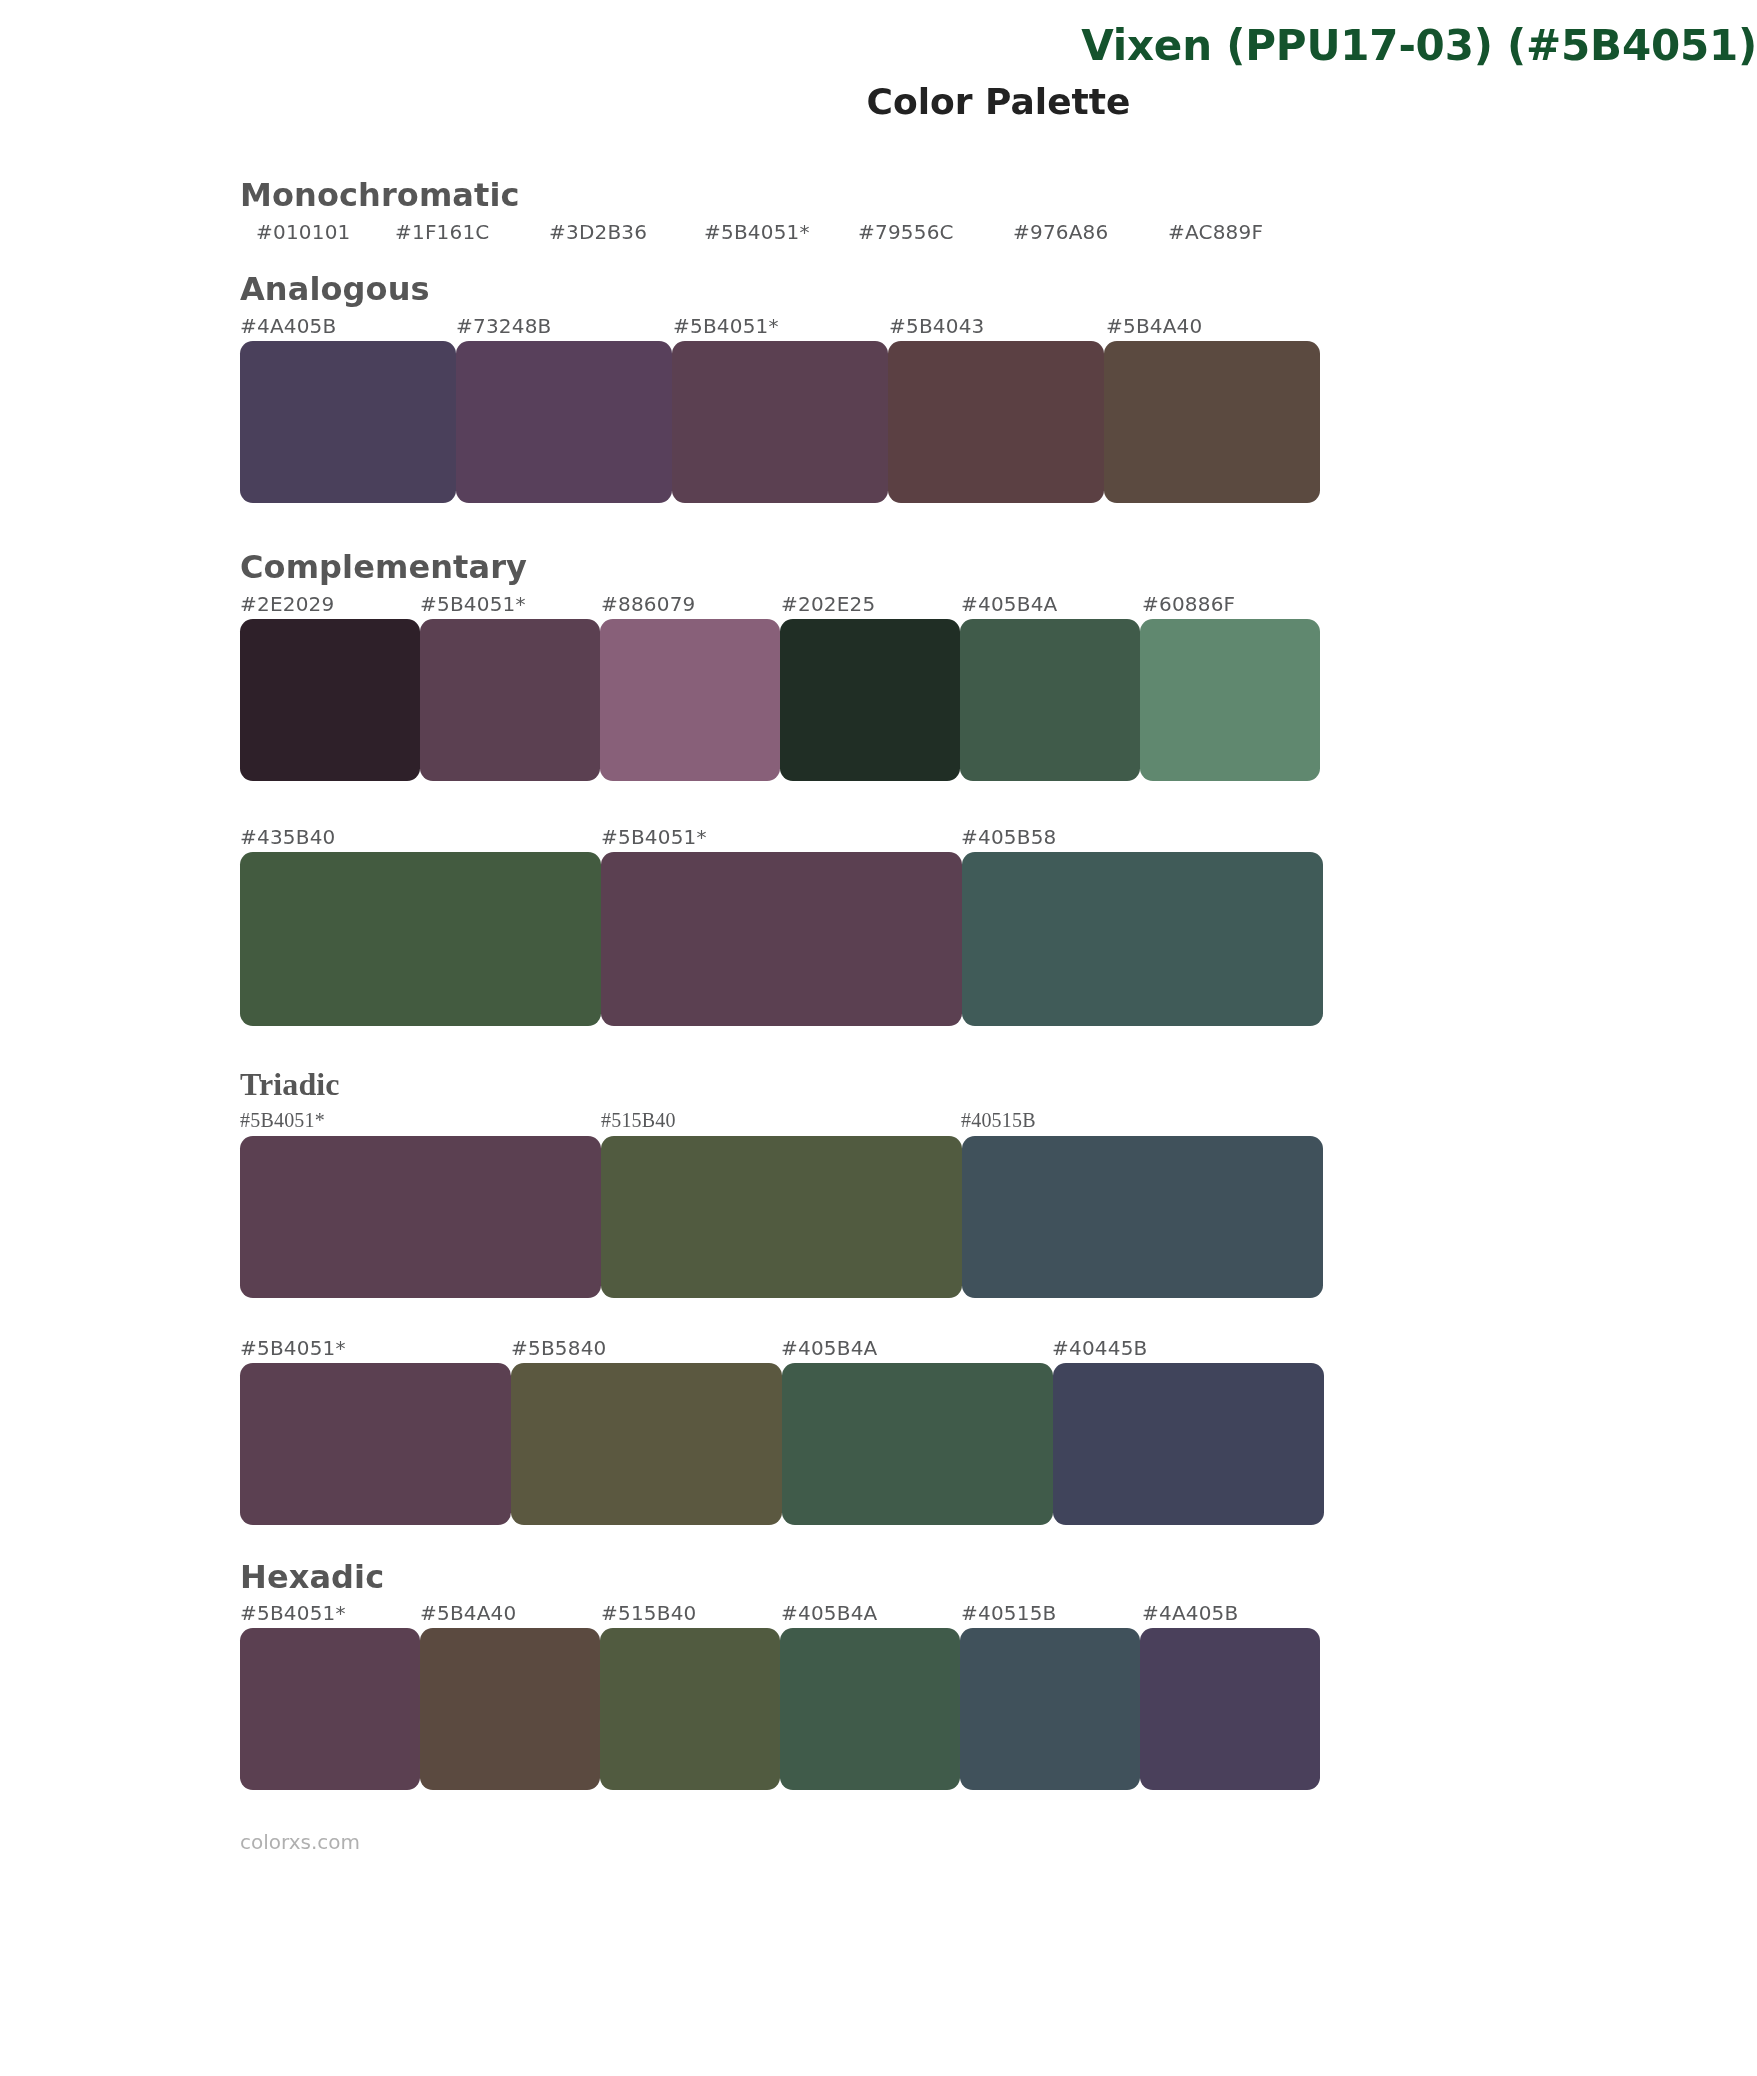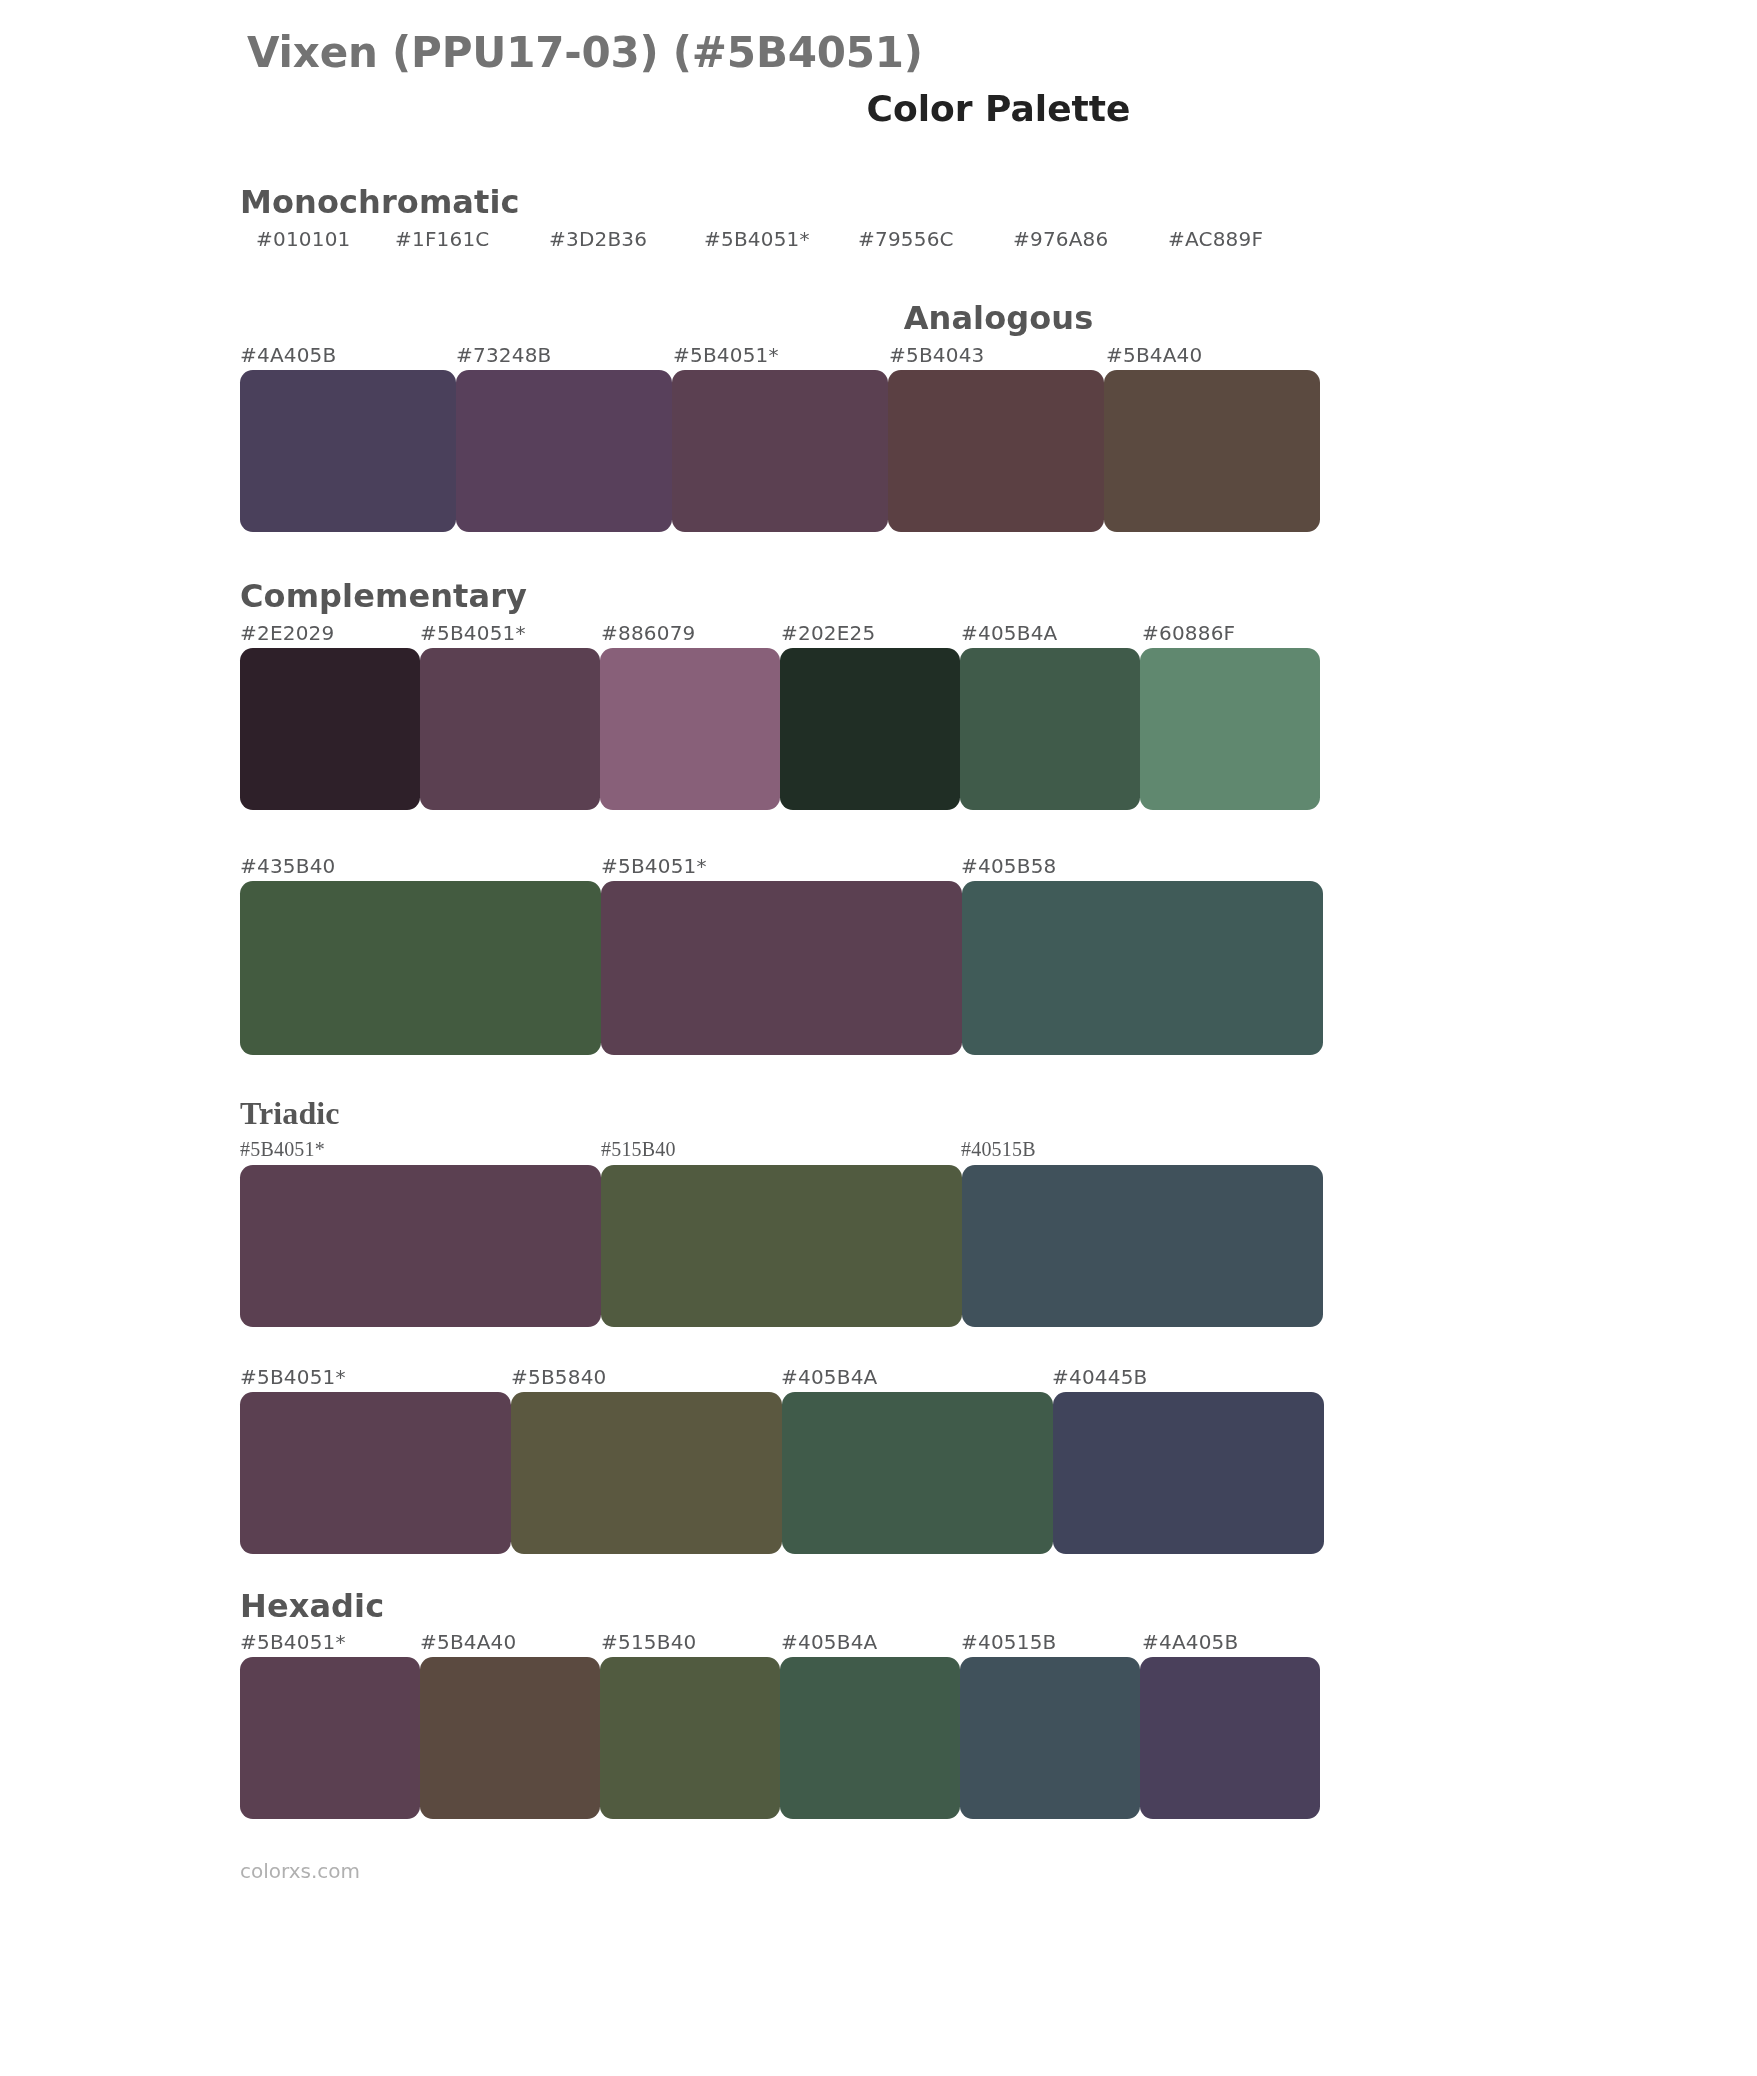--- a/index.html
+++ b/index.html
@@ -21,25 +21,26 @@
     height: 2077px;
     box-sizing: border-box;
     padding: 0;
   }
   .header {
     padding: 21px 0 0 240px;
   }
   .page-title {
     font-size: 42px;
     font-weight: 700;
-    color: #737373;
+    color: #14532d;
     letter-spacing: -0.2px;
     line-height: 1.18;
-    margin: 7px;
-    padding: 0;
+    margin: 0;
+    padding: 0;
+    text-align: right;
   }
   .page-subtitle {
     font-size: 36px;
     font-weight: 600;
     color: #222222;
     line-height: 1.3;
     margin: 8px 0 0 0;
     padding: 0;
     text-align: center;
   }
@@ -82,21 +83,21 @@
     flex: 0 0 auto;
     height: 100%;
   }
   .sec-analogous .swatch-row { height: 162px; }
   .sec-complementary .swatch-row { height: 162px; }
   .sec-split .swatch-row { height: 174px; }
   .sec-triadic .swatch-row { height: 162px; }
   .sec-tetradic .swatch-row { height: 162px; }
   .sec-hexadic .swatch-row { height: 162px; }
 
-  .sec-analogous { margin-top: 44px; text-align: center; }
+  .sec-analogous { margin-top: 22px; }
   .sec-complementary { margin-top: 44px; }
   .sec-split { margin-top: 44px; }
   .sec-triadic { margin-top: 38px; font-family: Liberation Serif, serif; }
   .sec-tetradic { margin-top: 38px; }
   .sec-hexadic { margin-top: 32px; }
 
   .footer {
     padding-left: 240px;
     margin-top: 40px;
   }

